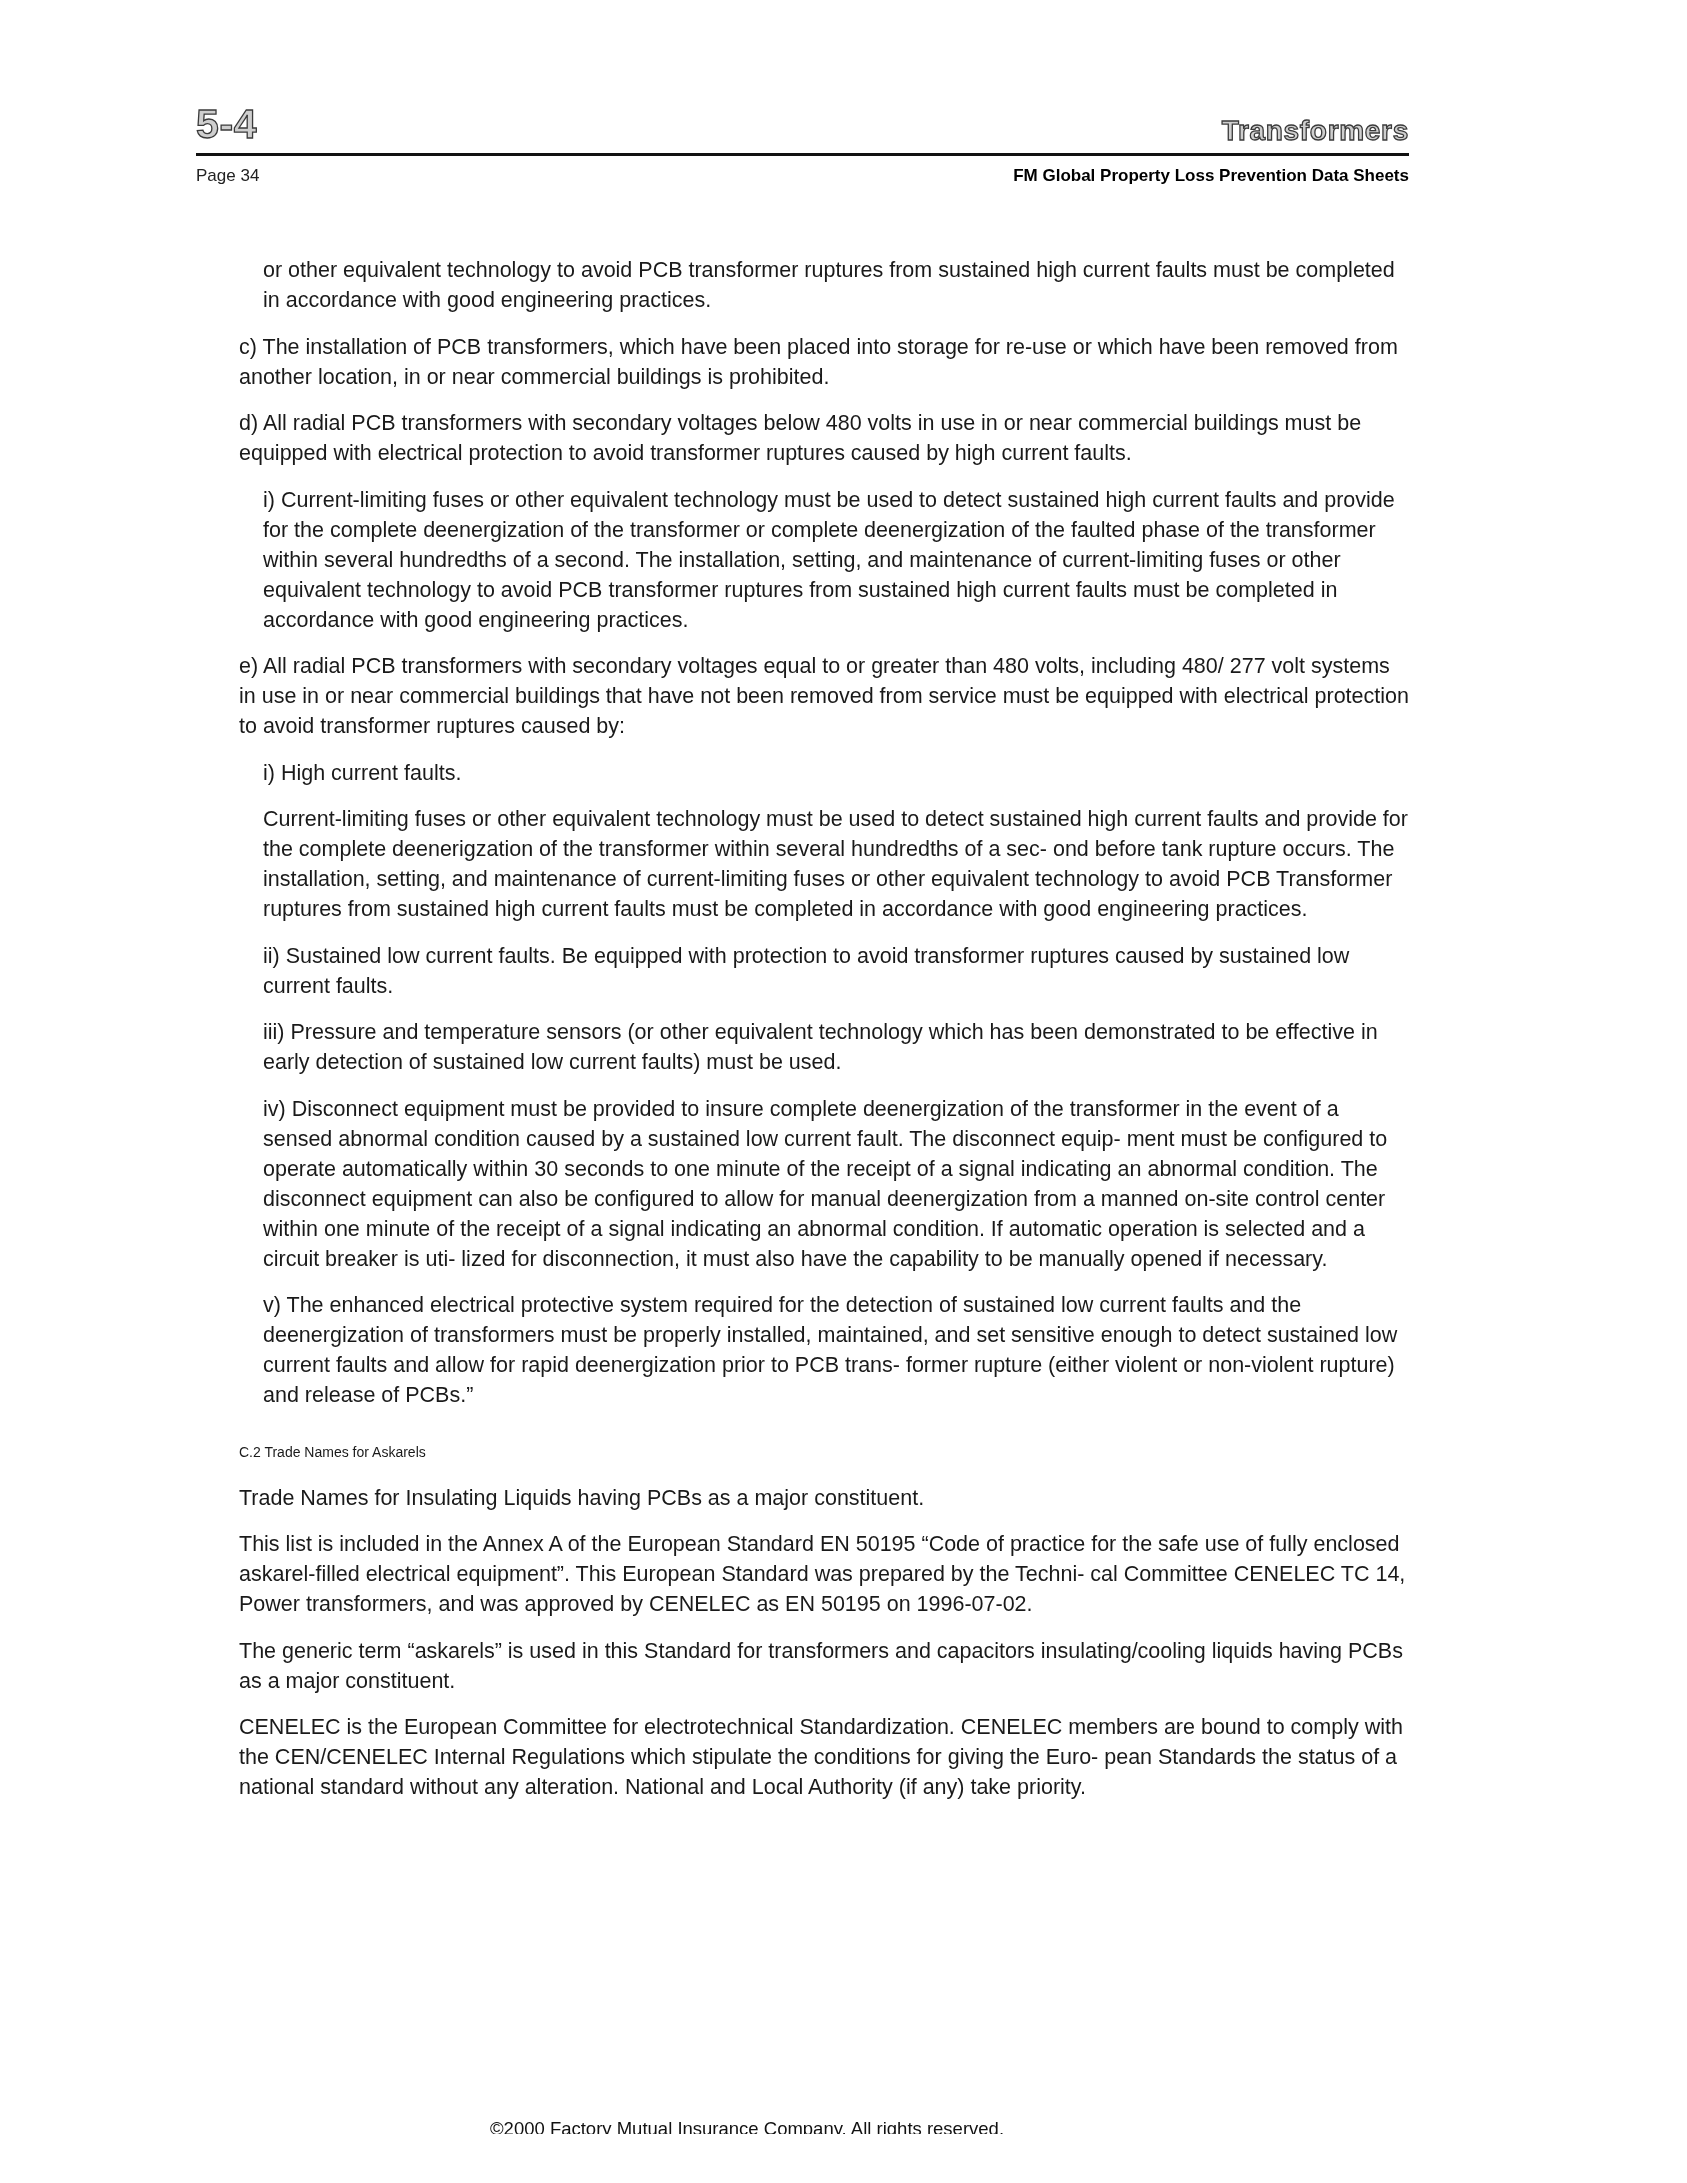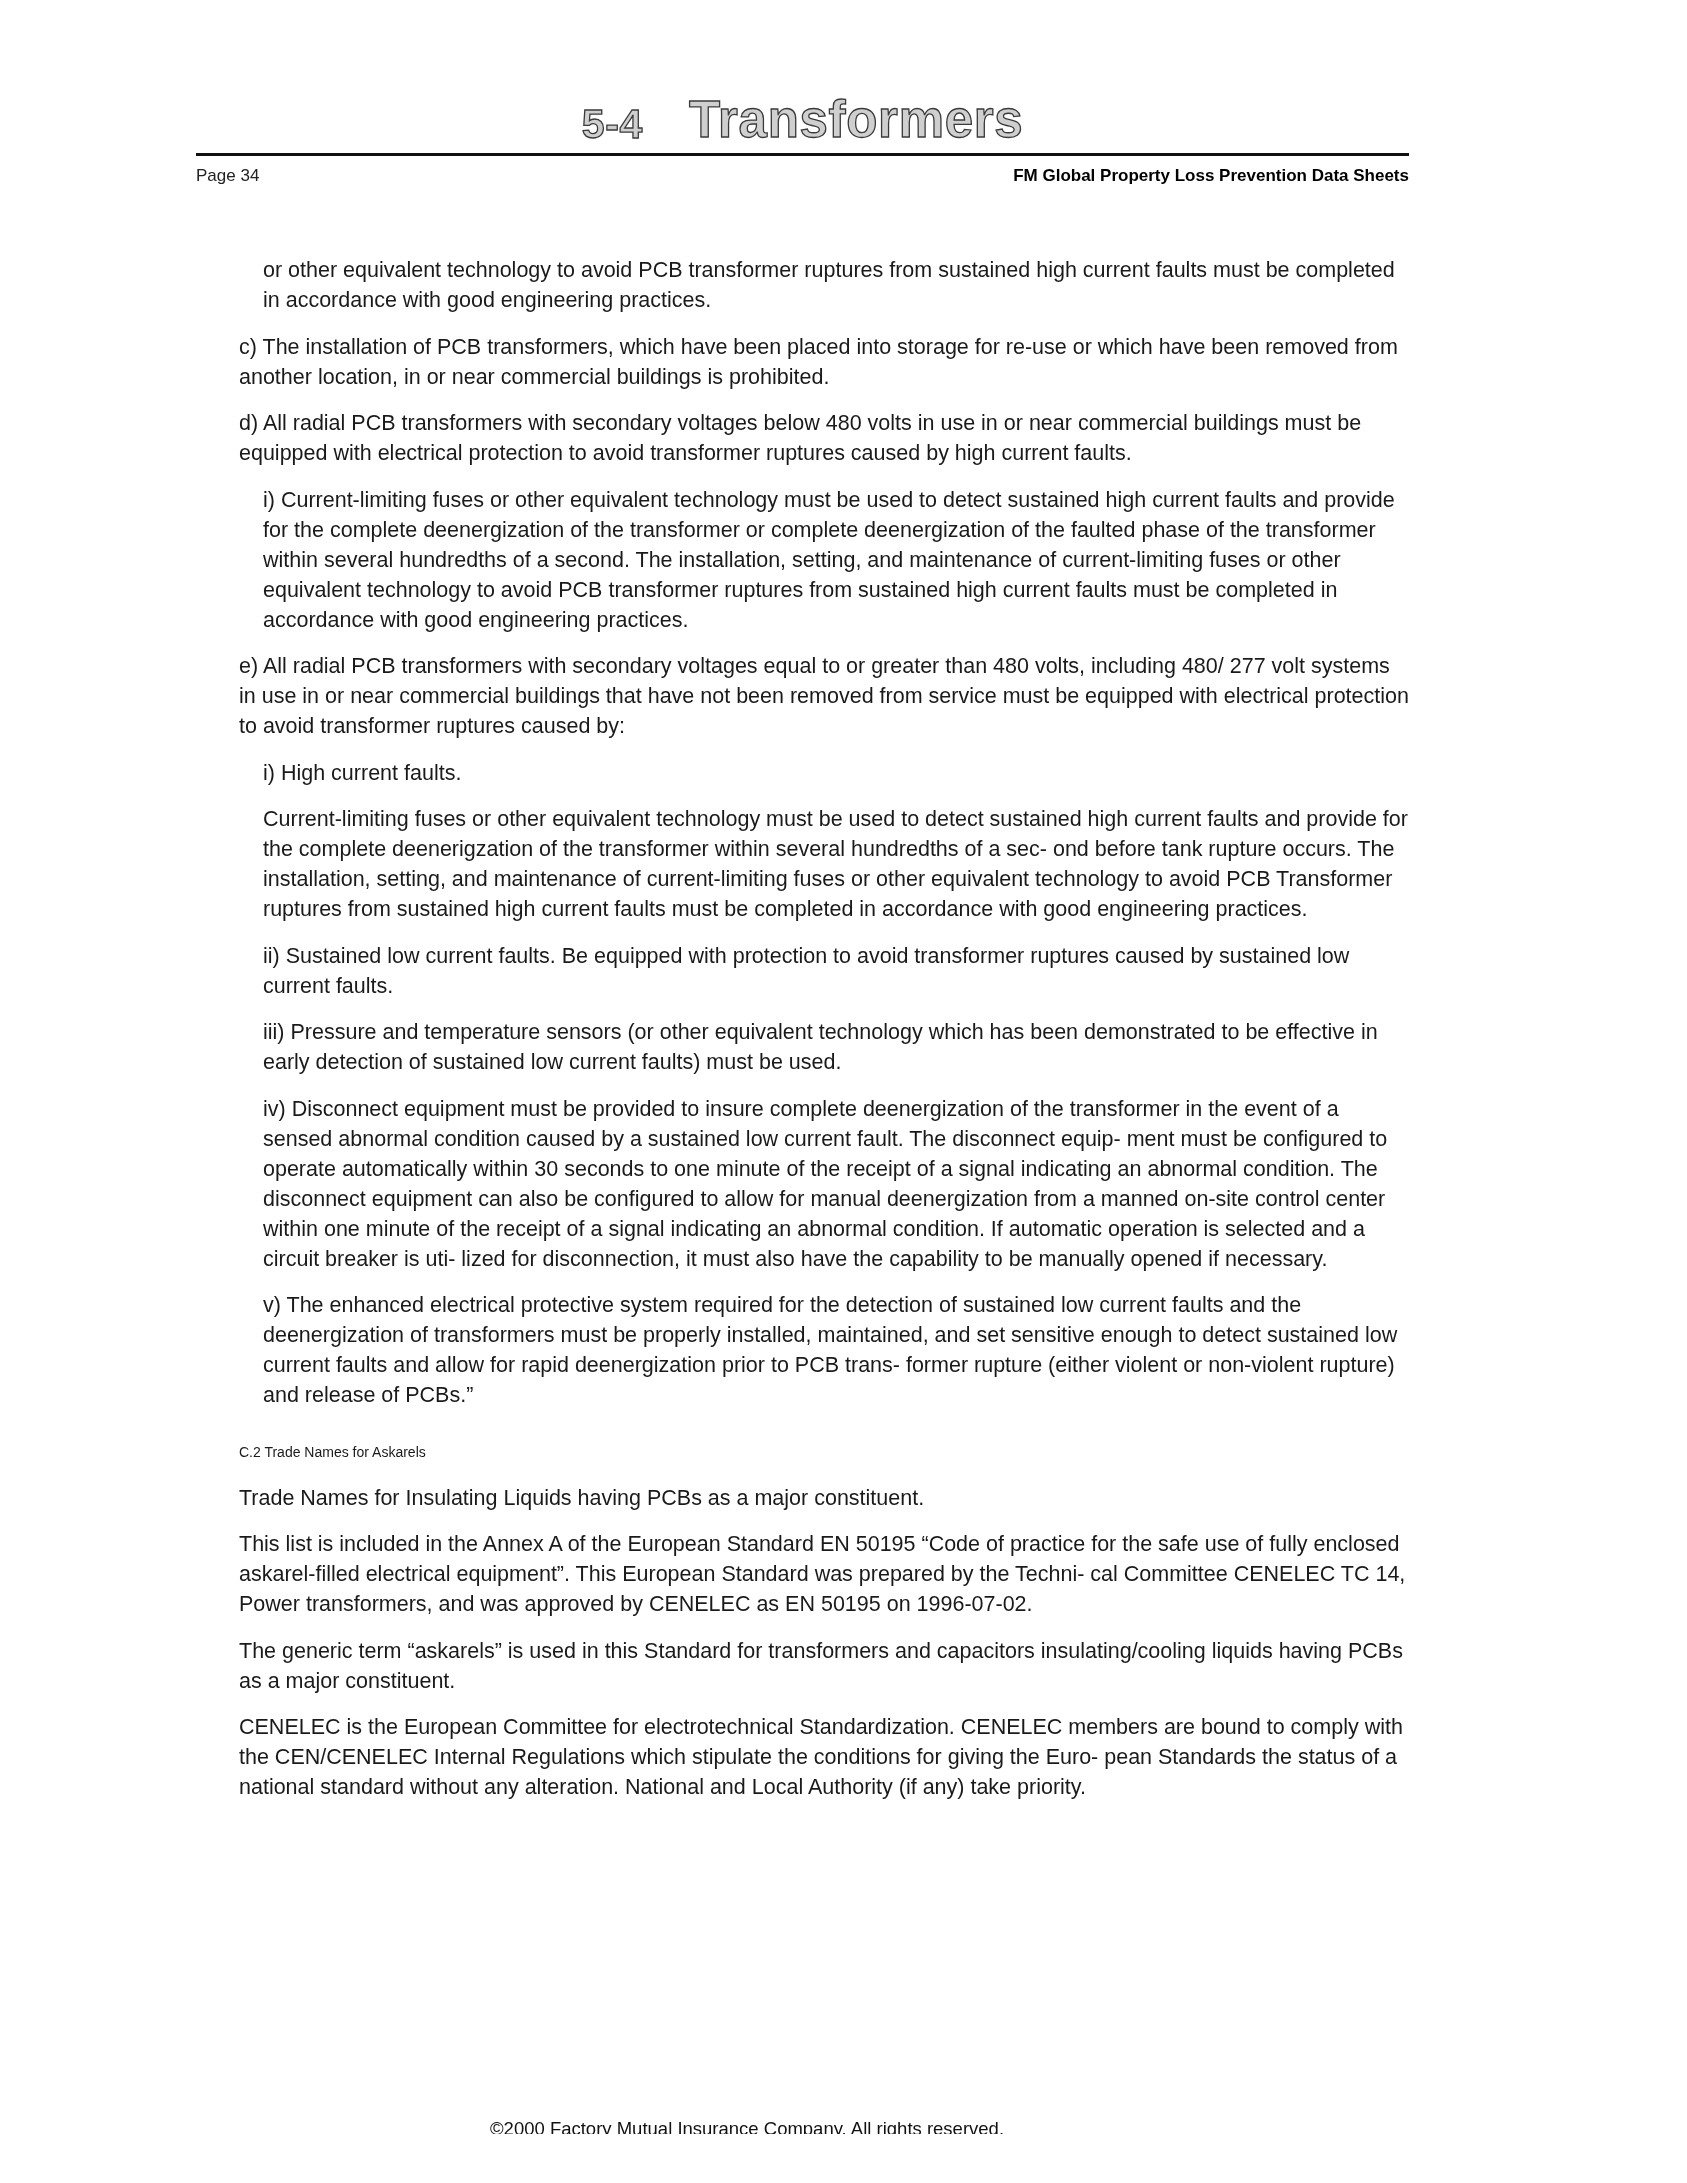--- a/index.html
+++ b/index.html
@@ -1,27 +1,27 @@
 <!DOCTYPE html>
 <html style="font-size:10.6px"><head>
   <meta charset="utf-8">
   <style>
     html, body { margin: 0; padding: 0; background: #ffffff; }
     body {
       width: 1687px; height: 2183px; position: relative; overflow: hidden;
       font-family: "Liberation Sans", sans-serif; color: #1a1a1a;
     }
     .header { position: absolute; left: 196px; top: 99px; width: 1213px; }
-    .hdr-row1 { display: flex; justify-content: center; align-items: flex-end; height: 46px; }
+    .hdr-row1 { display: flex; justify-content: space-between; align-items: flex-end; height: 46px; }
     .ds-number {
       font-size: 41px; font-weight: bold; color: #cfcfcf;
       -webkit-text-stroke: 1.3px #3a3a3a; letter-spacing: 0.7px; line-height: 1;
     }
     .ds-title {
-      font-size: 51px; font-weight: bold; color: #cfcfcf;
+      font-size: 28px; font-weight: bold; color: #cfcfcf;
       -webkit-text-stroke: 1.3px #3a3a3a; letter-spacing: 0.7px; line-height: 1; margin-left: 46px;
     }
     .hdr-rule { height: 3.3px; background: #111; margin-top: 8px; }
     .hdr-row2 { display: flex; justify-content: space-between; margin-top: 10.6px; font-size: 17px; line-height: 1; }
     .page-num { color: #222; }
     .series-title { font-weight: bold; color: #000000; }
 
     .content { position: absolute; left: 239px; top: 255px; width: 1171px; font-size: 21.5px; line-height: 30px; }
     .p { margin: 0 0 16.5px 0; }
     .ind { margin-left: 24px; }

